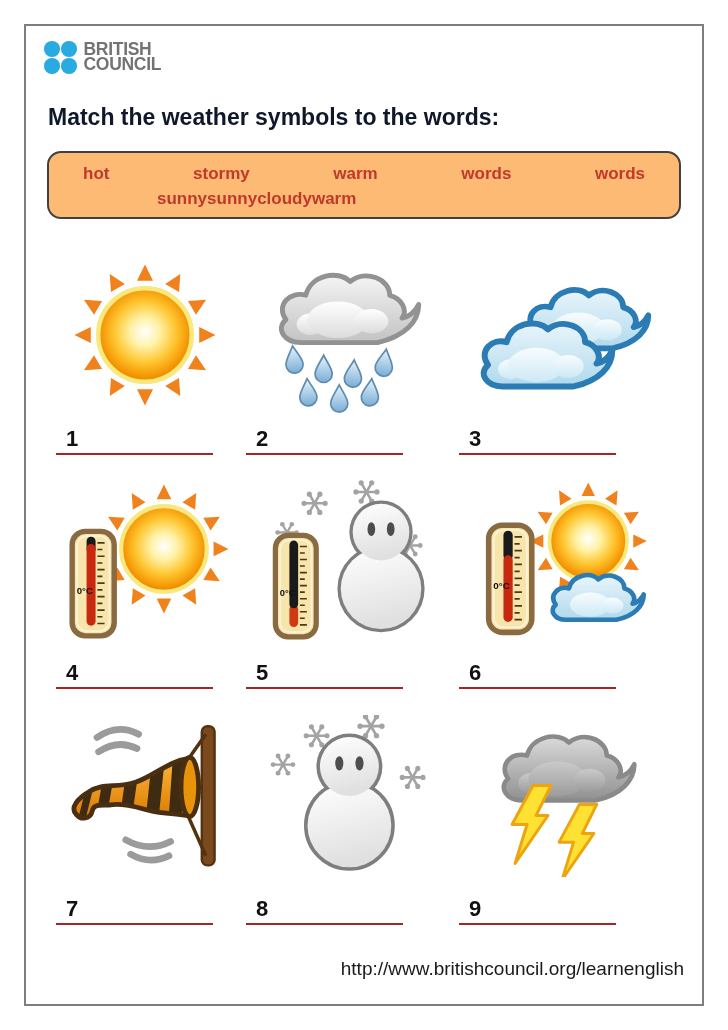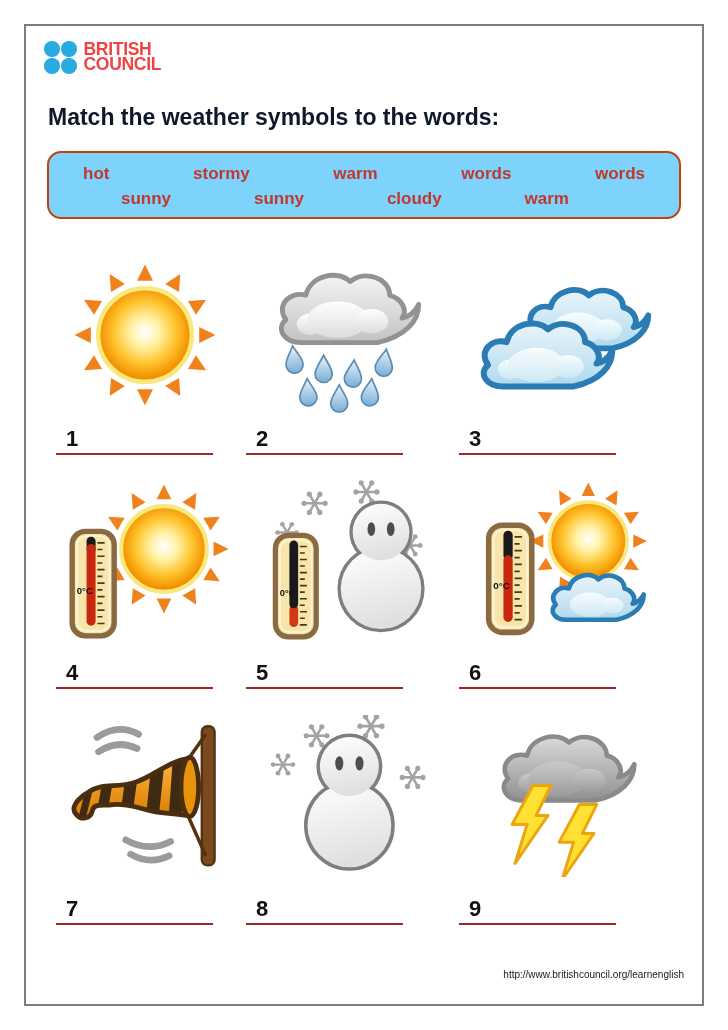--- a/index.html
+++ b/index.html
@@ -6,39 +6,39 @@
   .page {
     position:relative; width:728px; height:1030px; background:#ffffff;
     font-family:"Liberation Sans", sans-serif; overflow:hidden;
   }
   .frame { position:absolute; left:24px; top:24px; right:24px; bottom:24px;
            border:2px solid #7e7e7e; }
   
   .logo { position:absolute; left:44px; top:41px; display:flex; align-items:center; gap:7px; }
   .logo-dots { display:grid; grid-template-columns:15.5px 15.5px; grid-gap:1.5px; }
   .logo-dots .dot { width:15.5px; height:15.5px; border-radius:50%; background:#29abe2; }
-  .logo-text { color:#ef4444; font-weight:bold; font-size:17.5px; line-height:15.5px; letter-spacing:-0.3px; }
+  .logo-text { color:#737373; font-weight:bold; font-size:17.5px; line-height:15.5px; letter-spacing:-0.3px; }
   
   .title { position:absolute; left:48px; top:104px; font-size:23px; font-weight:bold; color:#0f172a; }
   
   .word-bank { position:absolute; left:47px; top:151px; width:634px; height:68px;
-               background:#7dd3fc; border:2px solid #c2410c; border-radius:14px;
+               background:#fdba74; border:2px solid #404040; border-radius:14px;
                box-sizing:border-box; color:#c0392b; font-weight:bold; font-size:17px; }
   .wb-row1 { display:flex; justify-content:space-between; padding:11px 34px 0 34px; }
-  .wb-row2 { display:flex; justify-content:space-between; padding:5px 110px 0 72px; }
+  .wb-row2 { display:flex; justify-content:flex-start; padding:5px 110px 0 108px; }
   
   .grid { position:absolute; left:50px; top:243px; width:622px; display:grid;
           grid-template-columns:190px 213px 219px; grid-template-rows:216px 234px 236px; }
   .cell { display:flex; flex-direction:column; justify-content:flex-end;
           align-items:flex-start; padding-bottom:4px; box-sizing:border-box; }
   .icon-box { flex:1; align-self:center; display:flex; align-items:center; justify-content:center; }
   .num { font-size:22px; font-weight:bold; color:#111; line-height:1; margin-left:16px; }
   .ans-line { width:157px; height:2.5px; background:#a32626; margin-top:3px; margin-left:6px; }
   
-  .footer { position:absolute; right:44px; bottom:50px; font-size:10px; color:#1a1a1a;text-align:right; }
+  .footer { position:absolute; right:44px; bottom:50px; font-size:19px; color:#1a1a1a;text-align:right; }
   .defs-holder { position:absolute; width:0; height:0; overflow:hidden; }
 </style>
 </head>
 <body>
 
 <div class="page">
   <div class="frame"></div>
 
   <svg class="defs-holder" aria-hidden="true">
     <defs>

